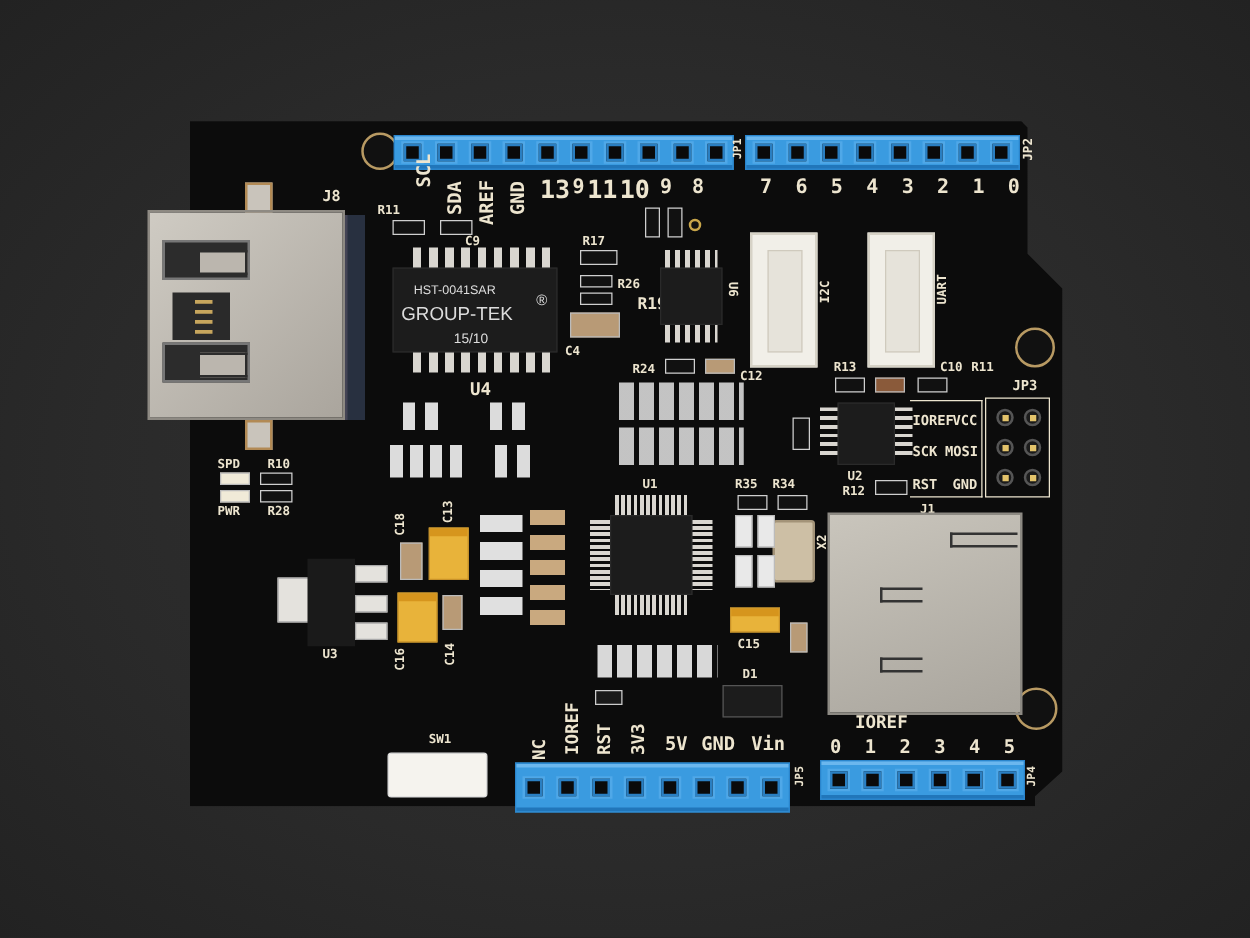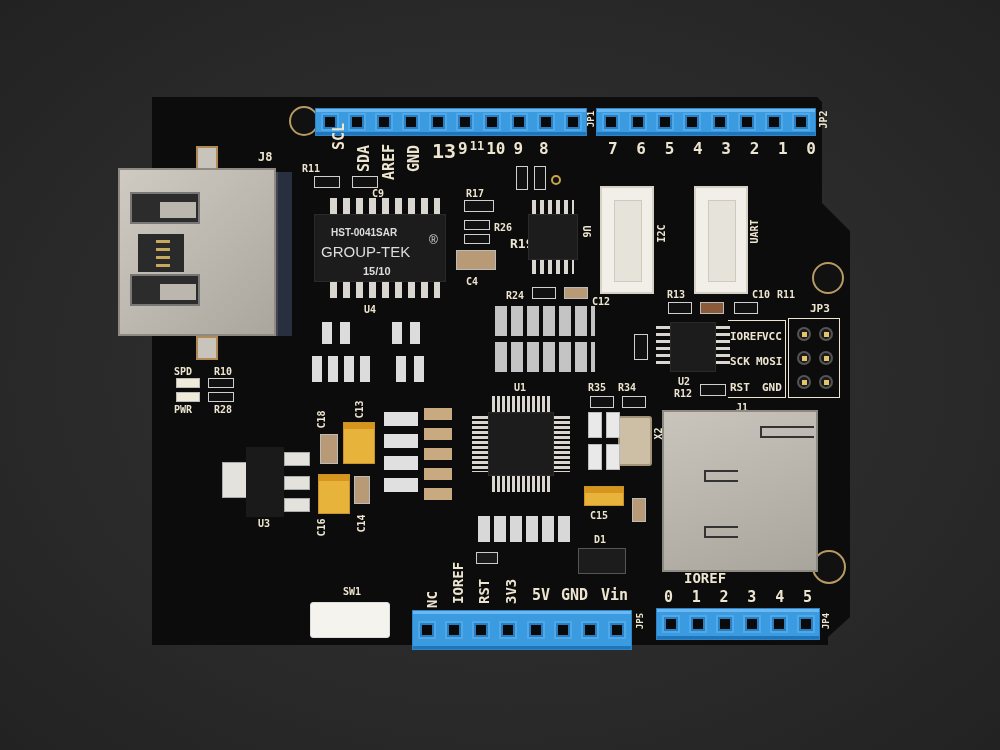--- a/index.html
+++ b/index.html
@@ -25,21 +25,21 @@
     .jst .inner{position:absolute;left:12px;top:12px;right:10px;bottom:10px;background:#e6e3da;border:1px solid #cfcabd}
     .smd{position:absolute;background:#e9e9e9;border:1px solid #bbb}
     .smd.r{background:#111;border:1px solid #cfcfcf}
     .smd.c{background:#b89a76}
     .tant{position:absolute;background:#e8b33a;border:1px solid #c8922a}
     .tant::before{content:"";position:absolute;left:0;top:0;right:0;height:6px;background:#d6951d}
     .sd{position:absolute;left:662px;top:410px;width:156px;height:162px;background:linear-gradient(160deg,#c9c5bc,#a9a59d);border:2px solid #8d8a83}
     .sd .sl{position:absolute;height:12px;border:2px solid #333;border-right:none}
     .crystal{position:absolute;background:#cdbfa5;border:2px solid #a39378;border-radius:3px}
     .sw{position:absolute;left:310px;top:602px;width:80px;height:36px;background:#f5f3ee;border-radius:3px;border:1px solid #ddd}
-    .ic-label{position:absolute;color:#ddd;font-family:"Liberation Sans",sans-serif;font-weight:bold;white-space:nowrap}
+    .ic-label{position:absolute;color:#ddd;font-family:"Liberation Sans",sans-serif;font-weight:normal;white-space:nowrap}
     .jp3-pin{position:absolute;width:14px;height:14px;background:#1b1b1b;border:2px solid #555;border-radius:50%}
     .jp3-pin::after{content:"";position:absolute;left:3px;top:3px;width:5px;height:5px;background:#e3c36b}
     .reg-tab{position:absolute;left:222px;top:462px;width:26px;height:36px;background:#e4e2dd;border:1px solid #aaa}
     .reg-body{position:absolute;left:246px;top:447px;width:38px;height:70px;background:#1a1a1a}
     .reg-pin{position:absolute;left:284px;width:26px;height:14px;background:#e4e2dd;border:1px solid #aaa}
   </style>
 </head>
 <body>
 
 <div class="bg"></div>
@@ -74,22 +74,22 @@
 <span class="silk" style="left:583px;top:114px;font-size:9px;transform:rotate(-90deg)">JP1</span>
 <span class="silk" style="left:814px;top:114px;font-size:10px;transform:rotate(-90deg)">JP2</span>
 
 <span class="silk" style="left:330px;top:150px;font-size:15px;transform:rotate(-90deg);transform-origin:left top">SCL</span>
 <span class="silk" style="left:355px;top:172px;font-size:15px;transform:rotate(-90deg);transform-origin:left top">SDA</span>
 <span class="silk" style="left:380px;top:180px;font-size:15px;transform:rotate(-90deg);transform-origin:left top">AREF</span>
 <span class="silk" style="left:405px;top:172px;font-size:15px;transform:rotate(-90deg);transform-origin:left top">GND</span>
 <div class="abs" style="left:432px;top:139px;display:flex;gap:2px">
   <span class="silk" style="position:static;font-size:20px">13</span>
   <span class="silk" style="position:static;font-size:16px">9</span>
-  <span class="silk" style="position:static;font-size:12px">11</span>
-  <span class="silk" style="position:static;font-size:16px">10</span>
+  <span class="silk" style="position:static;font-size:20px">11</span>
+  <span class="silk" style="position:static;font-size:20px">10</span>
   <span class="silk" style="position:static;font-size:16px;margin-left:6px">9</span>
   <span class="silk" style="position:static;font-size:16px;margin-left:14px">8</span>
 </div>
 <div class="abs" style="left:608px;top:139px;width:208px;display:flex;justify-content:space-between">
   <span class="silk" style="position:static;font-size:16px">7</span>
   <span class="silk" style="position:static;font-size:16px">6</span>
   <span class="silk" style="position:static;font-size:16px">5</span>
   <span class="silk" style="position:static;font-size:16px">4</span>
   <span class="silk" style="position:static;font-size:16px">3</span>
   <span class="silk" style="position:static;font-size:16px">2</span>
@@ -106,41 +106,41 @@
     <div style="margin:6px 0 0 18px;width:14px;height:3px;background:#c7a65d;box-shadow:0 8px 0 #c7a65d,0 16px 0 #c7a65d,0 24px 0 #c7a65d"></div>
   </div>
   <div class="slot" style="top:104px"></div>
 </div>
 <div class="rj45-side"></div>
 
 <div class="chip" style="left:314px;top:214px;width:132px;height:68px">
   <div class="ic-label" style="left:16px;top:12px;font-size:10px">HST-0041SAR</div>
   <div class="ic-label" style="left:6px;top:28px;font-size:15px;font-weight:normal">GROUP-TEK</div>
   <div class="ic-label" style="left:114px;top:18px;font-size:12px;font-weight:normal">®</div>
-  <div class="ic-label" style="left:48px;top:50px;font-size:11px;font-weight:bold">15/10</div>
+  <div class="ic-label" style="left:48px;top:50px;font-size:11px;font-weight:normal">15/10</div>
 </div>
 <div class="ic-leg" style="left:330px;top:198px;width:110px;height:16px;background:repeating-linear-gradient(90deg,#d9d6d0 0 7px,transparent 7px 13px)"></div>
 <div class="ic-leg" style="left:330px;top:282px;width:110px;height:16px;background:repeating-linear-gradient(90deg,#d9d6d0 0 7px,transparent 7px 13px)"></div>
-<span class="silk" style="left:364px;top:304px;font-size:10px">U4</span>
+<span class="silk" style="left:376px;top:304px;font-size:14px">U4</span>
 
 <span class="silk" style="left:302px;top:163px;font-size:10px">R11</span>
 <div class="smd r" style="left:314px;top:176px;width:26px;height:12px"></div>
 <div class="smd r" style="left:352px;top:176px;width:26px;height:12px"></div>
 <span class="silk" style="left:372px;top:188px;font-size:10px">C9</span>
 <div class="smd r" style="left:516px;top:166px;width:12px;height:24px"></div>
 <div class="smd r" style="left:534px;top:166px;width:12px;height:24px"></div>
 <div class="hole" style="left:551px;top:175px;width:10px;height:10px;border-color:#c9a64a"></div>
 <span class="silk" style="left:466px;top:188px;font-size:10px">R17</span>
 <div class="smd r" style="left:464px;top:200px;width:30px;height:12px"></div>
 <div class="smd r" style="left:464px;top:220px;width:26px;height:10px"></div>
 <div class="smd r" style="left:464px;top:234px;width:26px;height:10px"></div>
 <span class="silk" style="left:494px;top:222px;font-size:10px">R26</span>
 <span class="silk" style="left:510px;top:236px;font-size:13px">R19</span>
 <div class="smd c" style="left:456px;top:250px;width:40px;height:20px"></div>
-<span class="silk" style="left:466px;top:276px;font-size:10px">C4</span>
+<span class="silk" style="left:452px;top:276px;font-size:10px">C4</span>
 
 <div class="chip" style="left:528px;top:214px;width:50px;height:46px"></div>
 <div class="ic-leg" style="left:532px;top:200px;width:42px;height:14px;background:repeating-linear-gradient(90deg,#d9d6d0 0 4px,transparent 4px 8px)"></div>
 <div class="ic-leg" style="left:532px;top:260px;width:42px;height:14px;background:repeating-linear-gradient(90deg,#d9d6d0 0 4px,transparent 4px 8px)"></div>
 <span class="silk" style="left:580px;top:226px;font-size:10px;transform:rotate(90deg)">U6</span>
 <span class="silk" style="left:506px;top:290px;font-size:10px">R24</span>
 <div class="smd r" style="left:532px;top:287px;width:24px;height:12px"></div>
 <div class="smd c" style="left:564px;top:287px;width:24px;height:12px"></div>
 <span class="silk" style="left:592px;top:296px;font-size:10px">C12</span>
 

